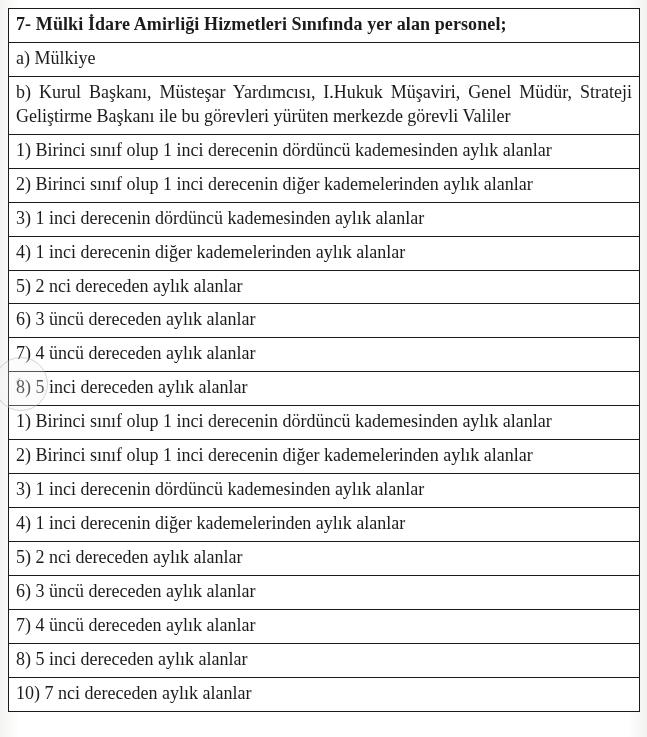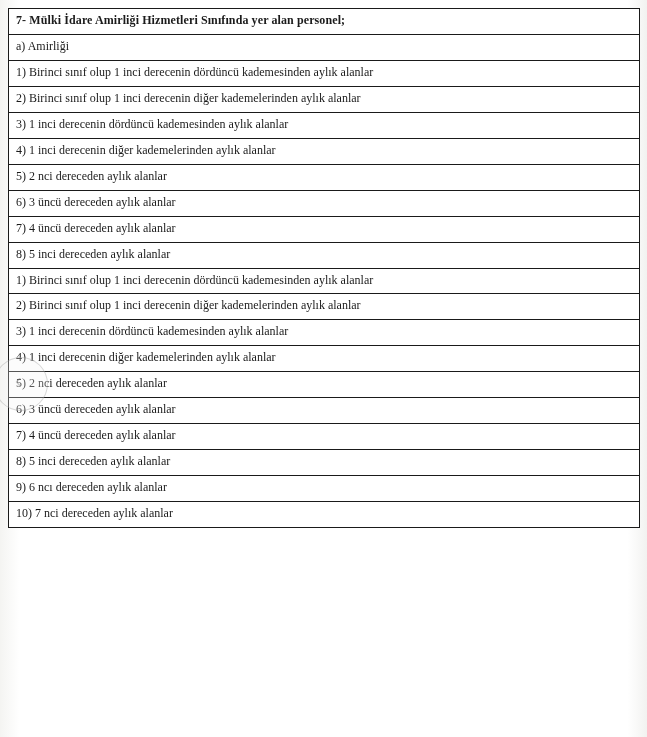--- a/index.html
+++ b/index.html
@@ -40,21 +40,21 @@
     width: 632px;
     border-collapse: collapse;
     table-layout: fixed;
     z-index: 2;
     background: #ffffff;
   }
 
   #doc-table td {
     border: 1.6px solid #1a1a1a;
     padding: 4px 7px 5px 7px;
-    font-size: 12px;
+    font-size: 18px;
     line-height: 1.33;
     vertical-align: middle;
     background: #ffffff;
     white-space: pre-line;
   }
 
   td.header-cell {
     font-weight: bold;
     letter-spacing: 0.1px;
     padding-top: 5px;
@@ -107,21 +107,24 @@
 
 <div id="page">
   <div id="page-tint"></div>
 
   <table id="doc-table">
     <tbody id="doc-table-body">
         <tr>
           <td class="header-cell">7- Mülki İdare Amirliği Hizmetleri Sınıfında yer alan personel;</td>
         </tr>
         <tr>
-          <td class="letter-cell">a) Amirliği</td>
+          <td class="letter-cell">a) Mülkiye</td>
+        </tr>
+        <tr>
+          <td class="letter-cell wrap-cell">b) Kurul Başkanı, Müsteşar Yardımcısı, I.Hukuk Müşaviri, Genel Müdür, Strateji Geliştirme Başkanı ile bu görevleri yürüten merkezde görevli Valiler</td>
         </tr>
         <tr>
           <td class="number-cell">1) Birinci sınıf olup 1 inci derecenin dördüncü kademesinden aylık alanlar</td>
         </tr>
         <tr>
           <td class="number-cell">2) Birinci sınıf olup 1 inci derecenin diğer kademelerinden aylık alanlar</td>
         </tr>
         <tr>
           <td class="number-cell">3) 1 inci derecenin dördüncü kademesinden aylık alanlar</td>
         </tr>
@@ -158,23 +161,20 @@
         <tr>
           <td class="number-cell">6) 3 üncü dereceden aylık alanlar</td>
         </tr>
         <tr>
           <td class="number-cell">7) 4 üncü dereceden aylık alanlar</td>
         </tr>
         <tr>
           <td class="number-cell">8) 5 inci dereceden aylık alanlar</td>
         </tr>
         <tr>
-          <td class="number-cell">9) 6 ncı dereceden aylık alanlar</td>
-        </tr>
-        <tr>
           <td class="number-cell">10) 7 nci dereceden aylık alanlar</td>
         </tr>
       </tbody>
   </table>
 
   <div id="watermark">
     <span id="watermark-glyph">‹</span>
   </div>
 </div>
 

